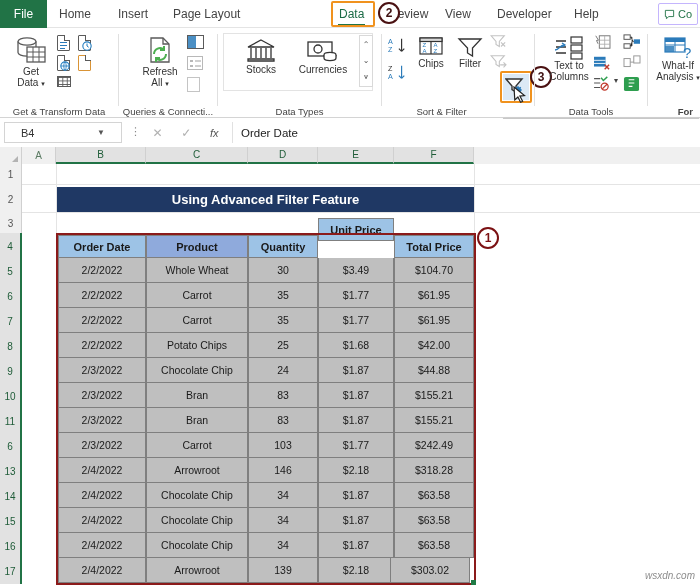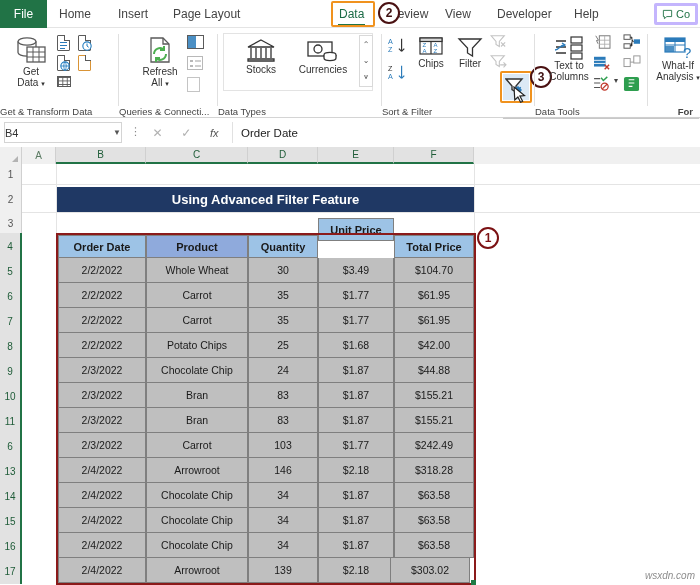--- a/index.html
+++ b/index.html
@@ -31,34 +31,34 @@
   }
   .tab.active { color:#1b6b46; }
   .tab.active .tab-underline{
     position:absolute; left:6px; right:6px; bottom:2px; height:2.5px; background:#217346;
   }
   .tab-highlight {
     position:absolute; border:2px solid #f0921e; border-radius:2px;
   }
   .comments-btn{
     position:absolute; right:2px; top:3px; height:22px;
-    border:3px solid #c4b5fd; border-radius:2px;
+    border:1px solid #c4b5fd; border-radius:2px;
     display:flex; align-items:center; gap:3px; padding:0 5px;
     font-size:11px; color:#217346; background:#fff; overflow:hidden;
   }
 
   
   .ribbon {
     position:absolute; left:0; top:28px; width:700px; height:90px;
     background:#ffffff; border-bottom:1px solid #d4d4d4;
   }
   .group { position:absolute; top:0; height:90px; }
   .group-sep { position:absolute; top:6px; width:1px; height:72px; background:#e0e0e0; }
   .group-label {
-    position:absolute; bottom:1px; width:100%; 
+    position:absolute; bottom:1px; width:100%; text-align:center;
     font-size:9.5px; color:#444; white-space:nowrap;
   }
   .big-btn {
     position:absolute; display:flex; flex-direction:column; align-items:center;
     font-size:10px; color:#333; line-height:11px; text-align:center;
   }
   .sm-ico { position:absolute; }
   .lbl { font-size:10px; color:#333; white-space:nowrap; }
 
   
@@ -82,21 +82,21 @@
     padding:7px 9px 8px 14px; width:196px;
   }
   .tooltip-title{ font-size:10.5px; color:#222; font-weight:bold; margin-bottom:3px;}
   .tooltip-body{ font-size:10.5px; color:#444; line-height:12.5px;}
 
   
   .fbar{ position:absolute; left:0; top:119px; width:700px; height:28px; background:#fff;}
   .namebox{
     position:absolute; left:4px; top:3px; width:118px; height:21px;
     border:1px solid #d4d4d4; background:#fff; display:flex; align-items:center;
-    padding:0 0; font-size:11px; color:#333;
+    padding:0 16px; font-size:11px; color:#333;
   }
   .namebox .caret{ margin-left:auto; font-size:8px; color:#555;}
   .fbar-dots{ position:absolute; left:130px; top:6px; font-size:11px; color:#888; letter-spacing:0;}
   .fbar-btns{ position:absolute; left:143px; top:3px; width:85px; height:21px;
      display:flex; align-items:center; justify-content:space-around; color:#b0b0b0; font-size:12px;}
   .fbar-input{
     position:absolute; left:232px; top:3px; right:4px; height:21px;
     border-left:1px solid #e1e1e1; display:flex; align-items:center; padding-left:8px;
     font-size:11.5px; color:#222; background:#fff;
   }

